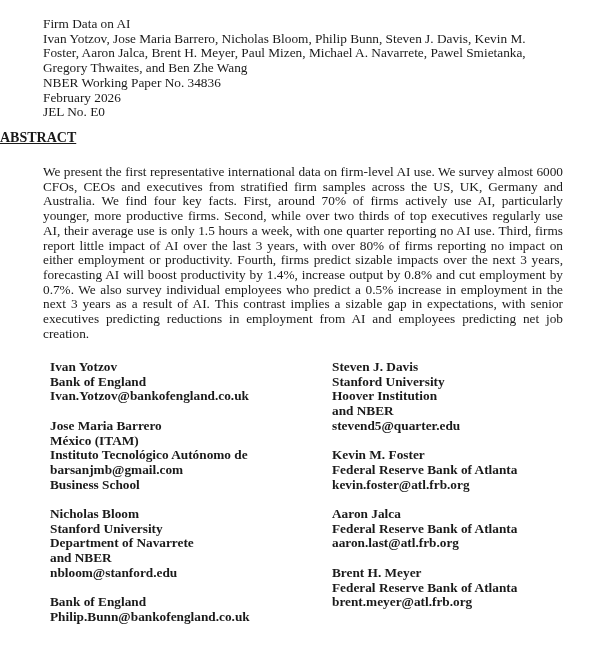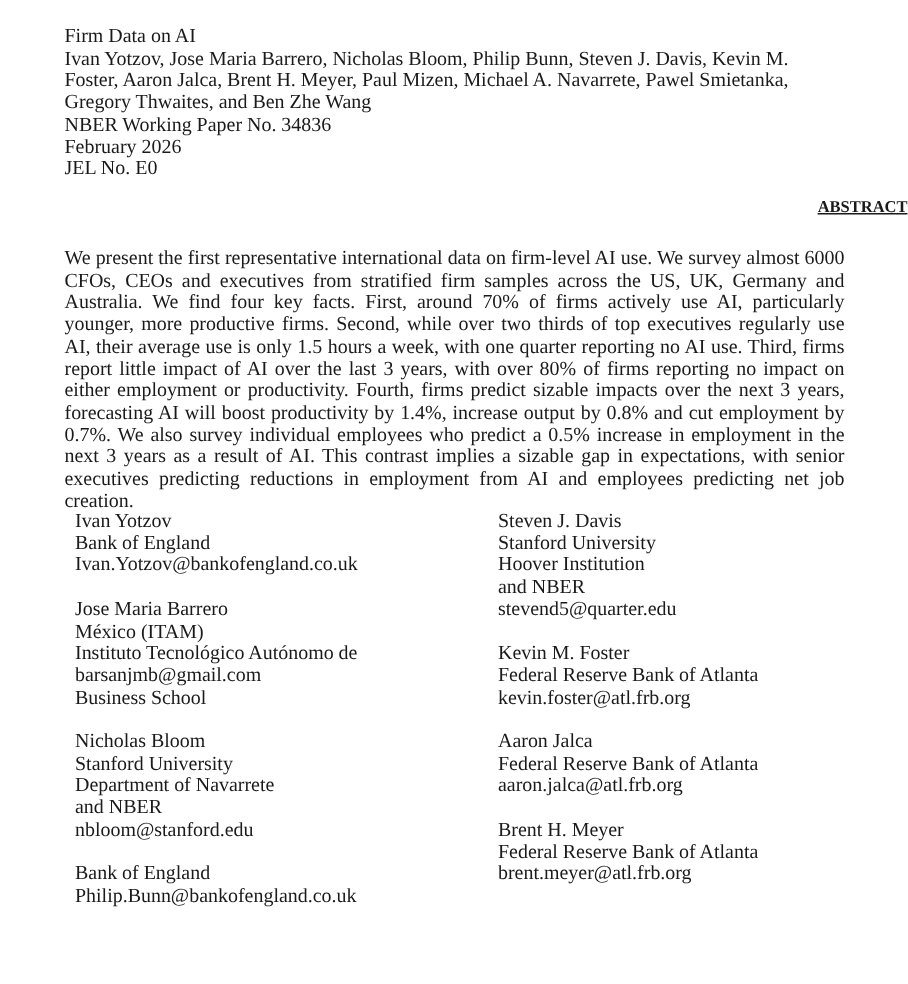--- a/index.html
+++ b/index.html
@@ -5,28 +5,28 @@
     html, body { margin: 0; padding: 0; background: #ffffff; }
     body {
       width: 605px; height: 656px; overflow: hidden; position: relative;
       font-family: "Liberation Serif", "DejaVu Serif", serif;
       color: #1a1a1a; font-size: 13.3px; line-height: 14.7px;
     }
     .page { position: absolute; left: 0; top: 0; width: 605px; height: 618px; }
     .header { position: absolute; left: 43px; top: 17px; width: 520px; }
     .header div { white-space: nowrap; }
     .abstract-title {
-      position: absolute; left: 0; width: 605px; top: 131px; text-align: right;
-      font-weight: bold; text-decoration: underline; font-size: 11px;
+      position: absolute; left: 0; width: 605px; top: 131px; text-align: left;
+      font-weight: bold; text-decoration: underline; font-size: 14px;
     }
     .abstract-body {
       position: absolute; left: 43px; top: 165px; width: 520px;
       text-align: justify; text-align-last: left;
     }
-    .authors-col { position: absolute; top: 340px; }
+    .authors-col { position: absolute; top: 360px; font-weight: bold; }
     .col-left { left: 50px; width: 270px; }
     .col-right { left: 332px; width: 270px; }
     .author { margin-bottom: 14.7px; }
     .author div { white-space: nowrap; }
   </style>
 </head>
 <body>
 
 <div class="page">
   <div class="header">
@@ -77,21 +77,21 @@
       <div>stevend5@quarter.edu</div>
     </div>
     <div class="author">
       <div>Kevin M. Foster</div>
       <div>Federal Reserve Bank of Atlanta</div>
       <div>kevin.foster@atl.frb.org</div>
     </div>
     <div class="author">
       <div>Aaron Jalca</div>
       <div>Federal Reserve Bank of Atlanta</div>
-      <div>aaron.jalca@atl.frb.org</div>
+      <div>aaron.last@atl.frb.org</div>
     </div>
     <div class="author">
       <div>Brent H. Meyer</div>
       <div>Federal Reserve Bank of Atlanta</div>
       <div>brent.meyer@atl.frb.org</div>
     </div>
   </div>
 </div>
 
 </body></html>

